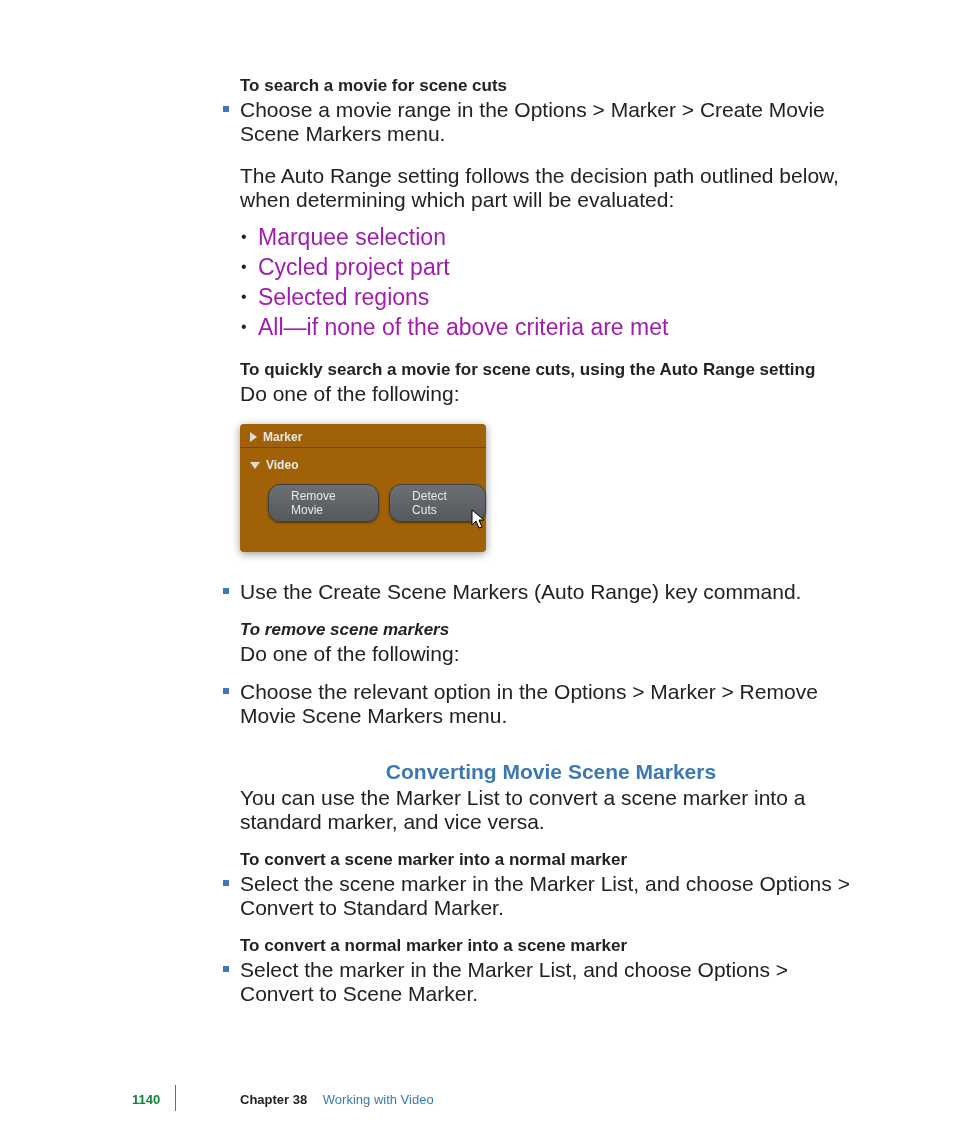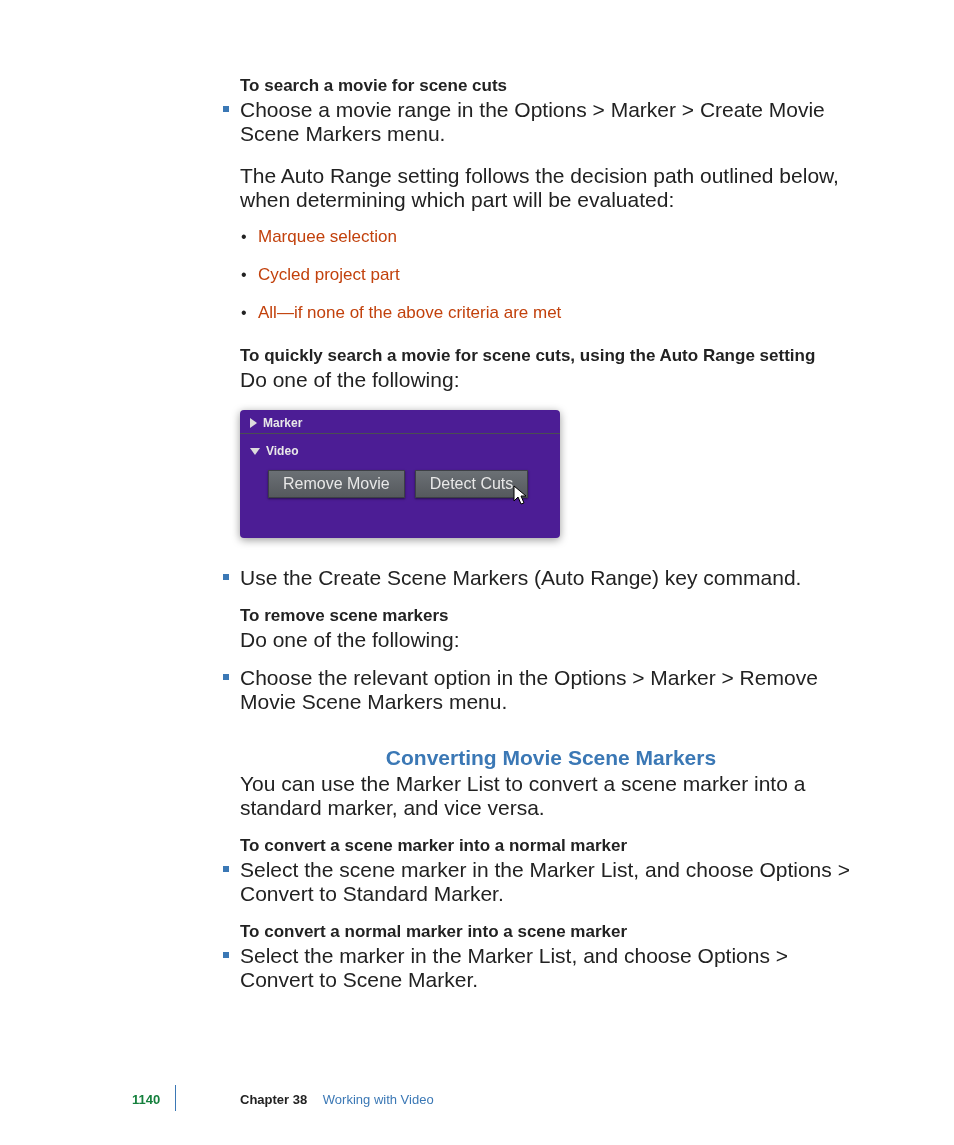--- a/index.html
+++ b/index.html
@@ -50,24 +50,23 @@
     height: 6px;
     background: #3b78b5;
   }
   .sub-list {
     margin-top: 10px;
     margin-bottom: 16px;
   }
   .sub-item {
     position: relative;
     padding-left: 18px;
-    font-size: 17px;
+    font-size: 23px;
     line-height: 30px;
-    color: #c2410c;
-    margin-top: 8px;
+    color: #a21caf;
   }
   .sub-item::before {
     content: "•";
     position: absolute;
     left: 1px;
     top: 0;
     font-size: 16px;
     color: #222;
   }
   .section-title {
@@ -75,23 +74,23 @@
     font-weight: 600;
     font-size: 21px;
     margin-top: 32px;
     margin-bottom: 2px;
     text-align: center;
   }
   
   .ui-panel {
     margin-top: 18px;
     margin-bottom: 28px;
-    width: 320px;
+    width: 246px;
     height: 128px;
-    background: #4c1d95;
+    background: #a16207;
     border-radius: 4px;
     box-shadow: 0 2px 8px rgba(0,0,0,0.4);
     position: relative;
     font-family: "Lucida Grande", "Helvetica Neue", Arial, sans-serif;
   }
   .ui-row {
     display: flex;
     align-items: center;
     color: #e8e8e8;
     font-size: 12px;
@@ -117,24 +116,24 @@
     border-top: 7px solid #dcdcdc;
   }
   .ui-buttons {
     display: flex;
     gap: 10px;
     padding: 8px 0 0 28px;
   }
   .ui-btn {
     background: linear-gradient(#6b7075, #55595d);
     border: 1px solid #3d4045;
-    border-radius: 0;
-    padding: 4px 14px;
+    border-radius: 12px;
+    padding: 4px 22px;
     color: #e8e8e8;
-    font-size: 16px;
+    font-size: 12px;
     box-shadow: 0 1px 2px rgba(0,0,0,0.5);
     position: relative;
   }
   .cursor {
     position: absolute;
     right: -2px;
     bottom: -10px;
     width: 16px;
     height: 22px;
   }
@@ -183,20 +182,21 @@
   <div class="content">
 
     <div class="bold-head">To search a movie for scene cuts</div>
     <div class="body-text bullet-sq block">Choose a movie range in the Options &gt; Marker &gt; Create Movie Scene Markers menu.</div>
 
     <div class="body-text" style="margin-top:18px;">The Auto Range setting follows the decision path outlined below, when determining which part will be evaluated:</div>
 
     <div class="sub-list">
       <div class="sub-item">Marquee selection</div>
       <div class="sub-item">Cycled project part</div>
+      <div class="sub-item">Selected regions</div>
       <div class="sub-item">All—if none of the above criteria are met</div>
     </div>
 
     <div class="bold-head">To quickly search a movie for scene cuts, using the Auto Range setting</div>
     <div class="body-text block">Do one of the following:</div>
 
 
     <div class="ui-panel">
       <div class="ui-row sep">
         <span class="tri tri-right"></span>
@@ -214,21 +214,21 @@
             <svg viewBox="0 0 16 22" width="16" height="22">
               <path d="M1 1 L1 16 L5 12 L8 19 L11 18 L8 11 L13 11 Z" fill="#fff" stroke="#000" stroke-width="1"></path>
             </svg>
           </span>
         </div>
       </div>
     </div>
 
     <div class="body-text bullet-sq block">Use the Create Scene Markers (Auto Range) key command.</div>
 
-    <div class="bold-head" style="">To remove scene markers</div>
+    <div class="bold-head" style="font-style:italic;">To remove scene markers</div>
     <div class="body-text block">Do one of the following:</div>
 
     <div class="body-text bullet-sq block">Choose the relevant option in the Options &gt; Marker &gt; Remove Movie Scene Markers menu.</div>
 
     <div class="section-title">Converting Movie Scene Markers</div>
     <div class="body-text block">You can use the Marker List to convert a scene marker into a standard marker, and vice versa.</div>
 
     <div class="bold-head" style="margin-top:12px;">To convert a scene marker into a normal marker</div>
     <div class="body-text bullet-sq block">Select the scene marker in the Marker List, and choose Options &gt; Convert to Standard Marker.</div>
 

